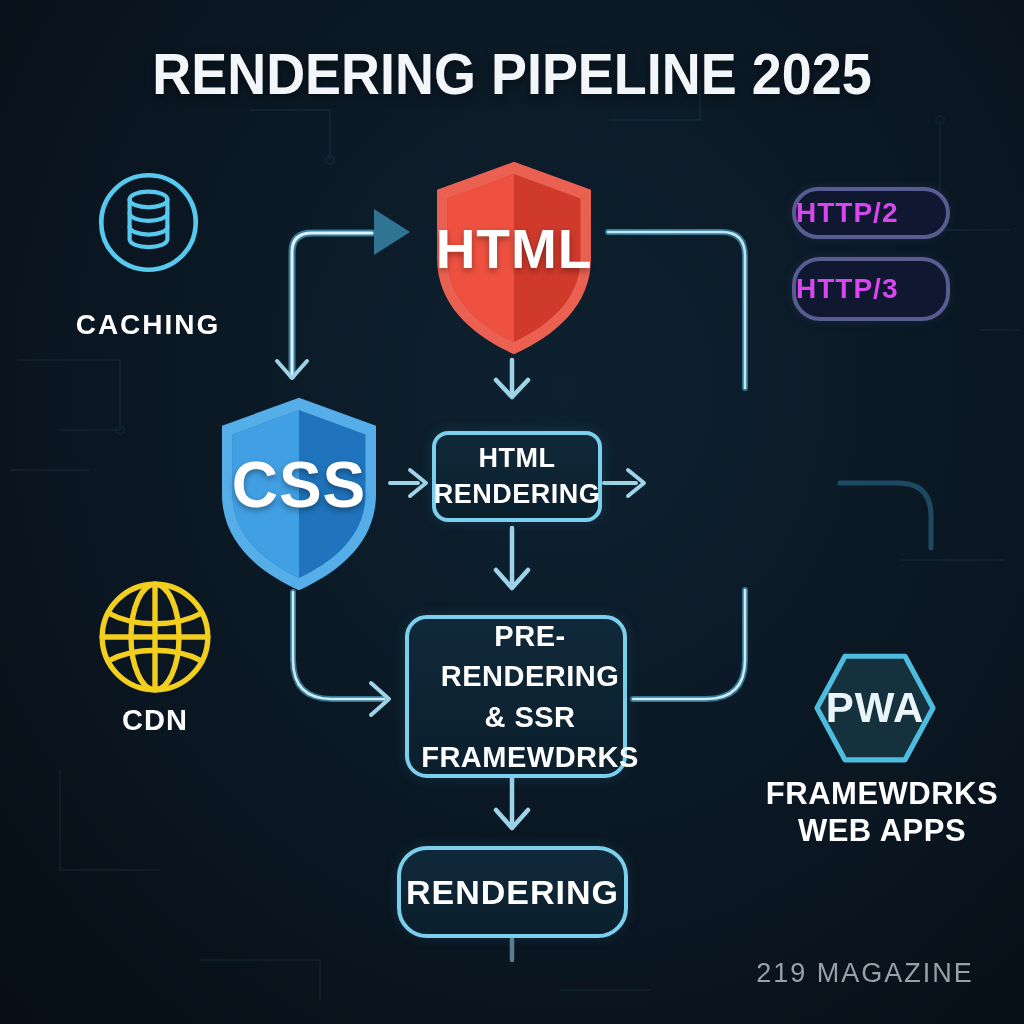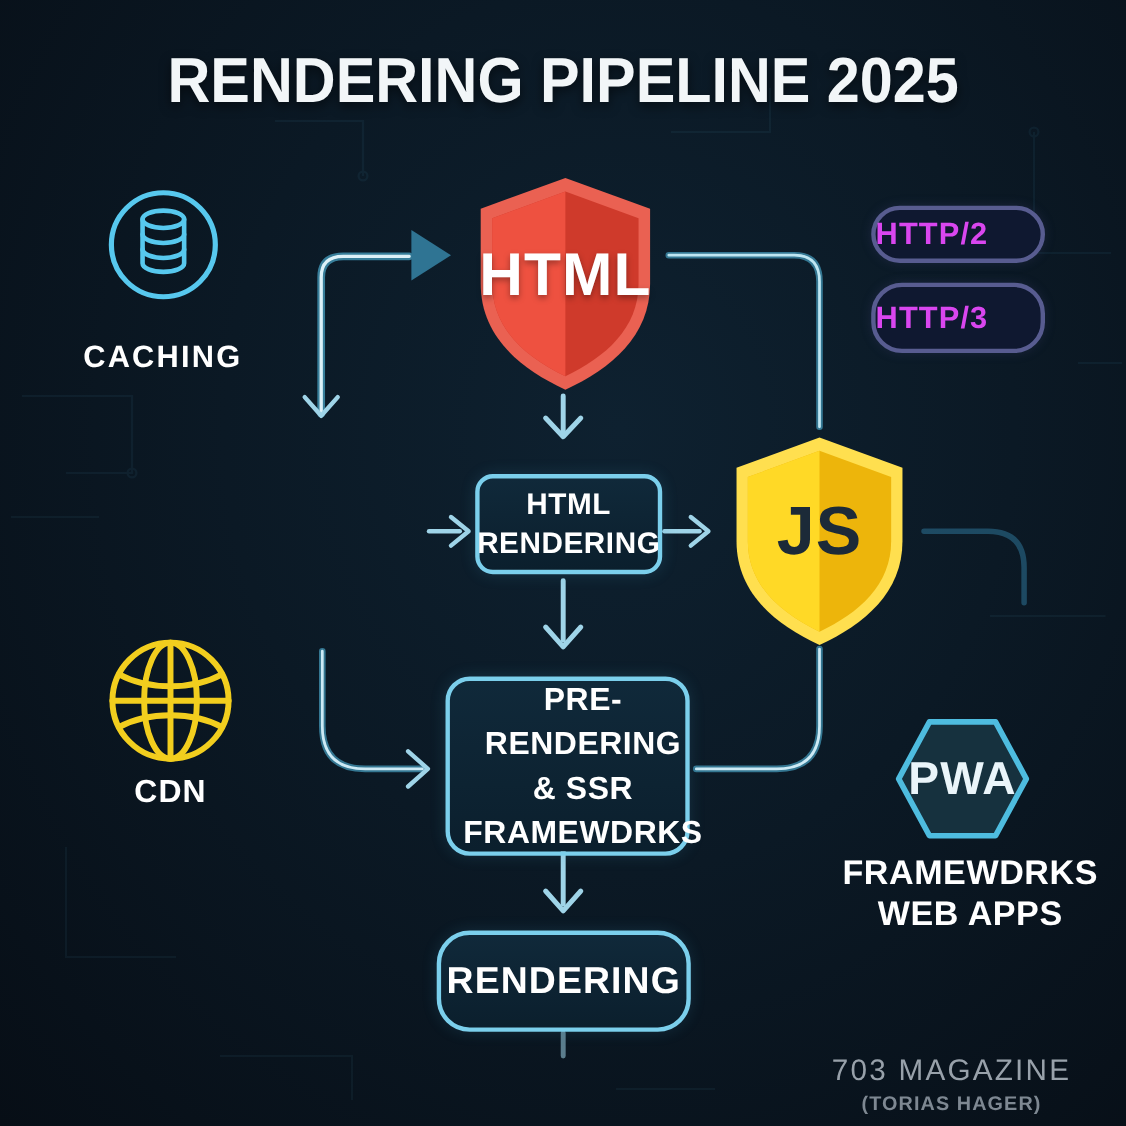--- a/index.html
+++ b/index.html
@@ -164,34 +164,34 @@
       <g fill="none" stroke="#57c8ee" stroke-width="4" stroke-linecap="round">
         <ellipse cx="50" cy="28" rx="18" ry="7.5"></ellipse>
         <path d="M32 28 V66 C32 70.1 40.1 73.5 50 73.5 C59.9 73.5 68 70.1 68 66 V28"></path>
         <path d="M32 41 C32 45.1 40.1 48.5 50 48.5 C59.9 48.5 68 45.1 68 41"></path>
         <path d="M32 54 C32 58.1 40.1 61.5 50 61.5 C59.9 61.5 68 58.1 68 54"></path>
       </g>
     </svg>
   </div>
   <div class="abs caption cap-caching">CACHING</div>
 
+  <div class="abs shield shield-css">
+    <svg viewBox="0 0 100 112">
+      <path d="M50 1 L94 17 V56 C94 83 74 100 50 111 C26 100 6 83 6 56 V17 Z" fill="#55aee8"></path>
+      <path d="M50 8 L88 22 V56 C88 79 71 94 50 104 C29 94 12 79 12 56 V22 Z" fill="#1f74bd"></path>
+      <path d="M50 8 L12 22 V56 C12 79 29 94 50 104 Z" fill="#41a0e4"></path>
+    </svg>
+    <span class="lbl">CSS</span>
+  </div>
 
   <div class="abs flowbox box-rendering">
     <span>HTML</span>
     <span>RENDERING</span>
   </div>
 
-  <div class="abs shield shield-js">
-    <svg viewBox="0 0 100 112">
-      <path d="M50 1 L94 17 V56 C94 83 74 100 50 111 C26 100 6 83 6 56 V17 Z" fill="#ffdf4f"></path>
-      <path d="M50 8 L88 22 V56 C88 79 71 94 50 104 C29 94 12 79 12 56 V22 Z" fill="#edb50b"></path>
-      <path d="M50 8 L12 22 V56 C12 79 29 94 50 104 Z" fill="#ffd926"></path>
-    </svg>
-    <span class="lbl">JS</span>
-  </div>
 
   <div class="abs flowbox box-pre">
     <span>PRE-RENDERING</span>
     <span>&amp; SSR</span>
     <span>FRAMEWDRKS</span>
   </div>
 
   <div class="abs icon-wrap cdn-globe">
     <svg viewBox="0 0 100 100">
       <g fill="none" stroke="#f2ce1e" stroke-width="4.5" stroke-linecap="round">
@@ -215,17 +215,16 @@
   <div class="abs caption cap-pwa">
     <div>FRAMEWDRKS</div>
     <div>WEB APPS</div>
   </div>
 
   <div class="abs flowbox box-hydration">
     <span>RENDERING</span>
   </div>
 
   <div class="abs footer">
-    <div class="l1">703 MAGAZINE</div>
-    <div class="l2">(TORIAS HAGER)</div>
+    <div class="l1">219 MAGAZINE</div>
   </div>
 
 </div>
 
 </body></html>

